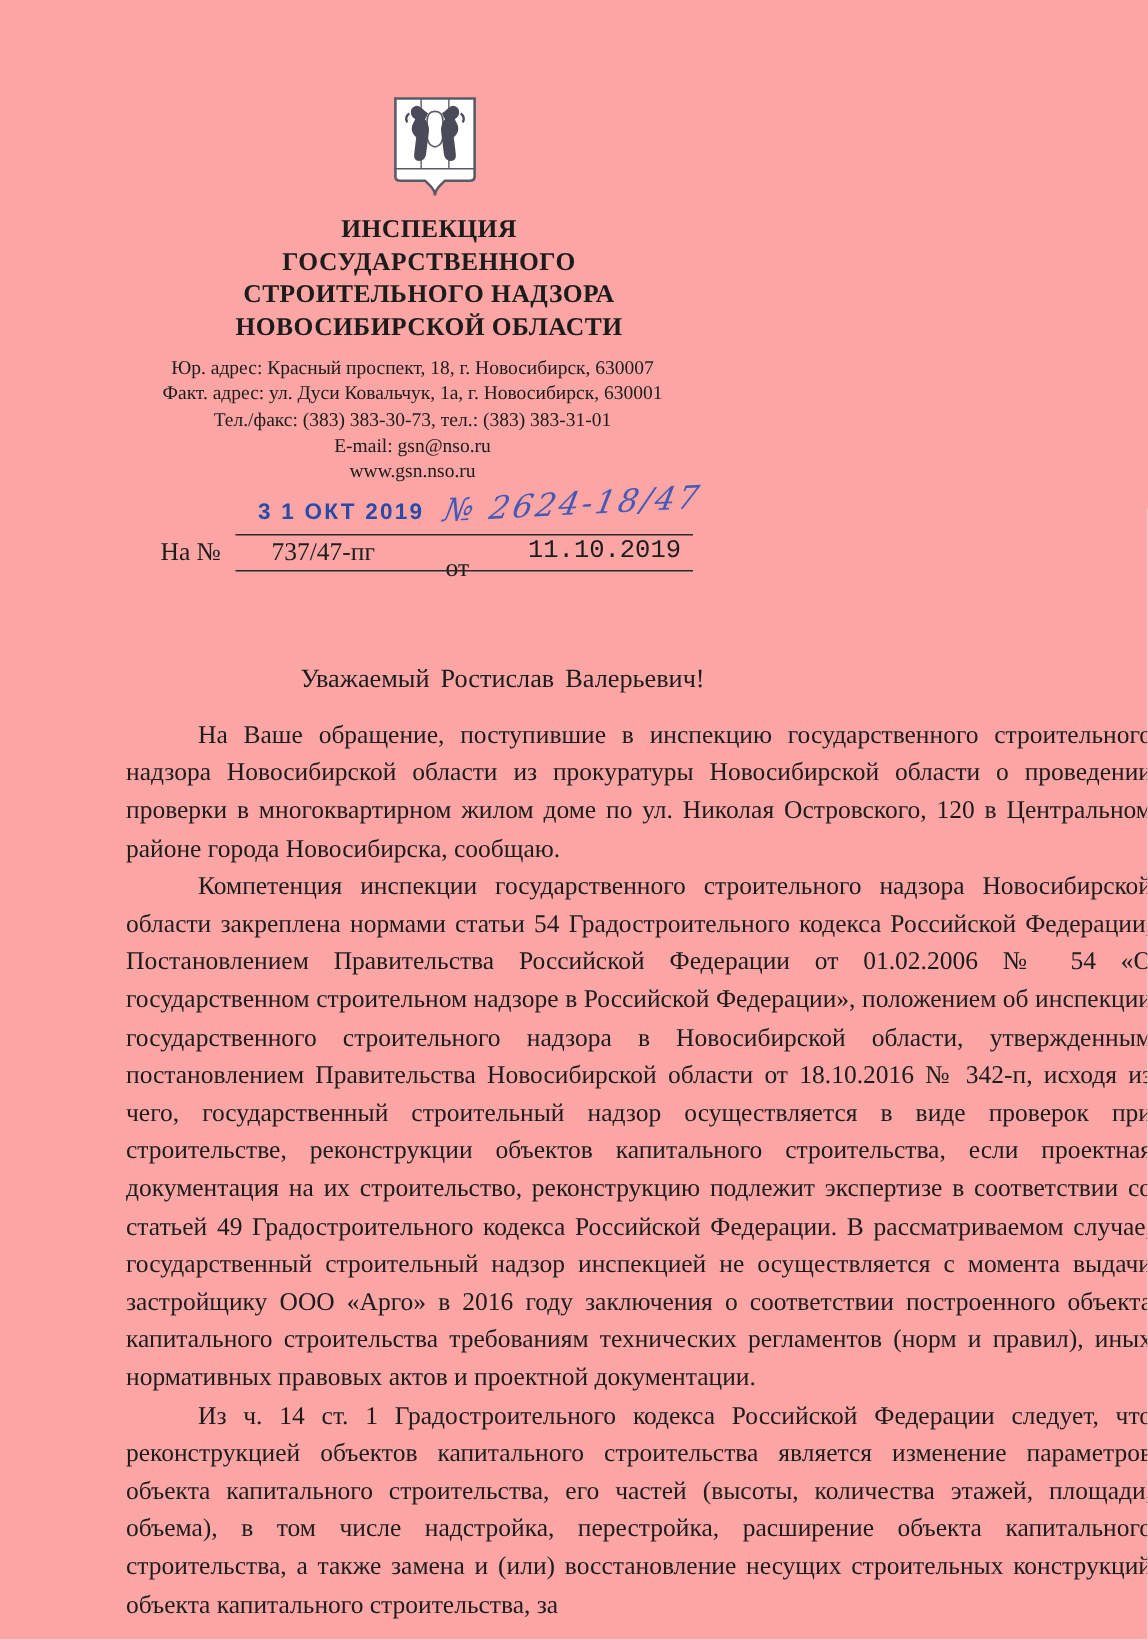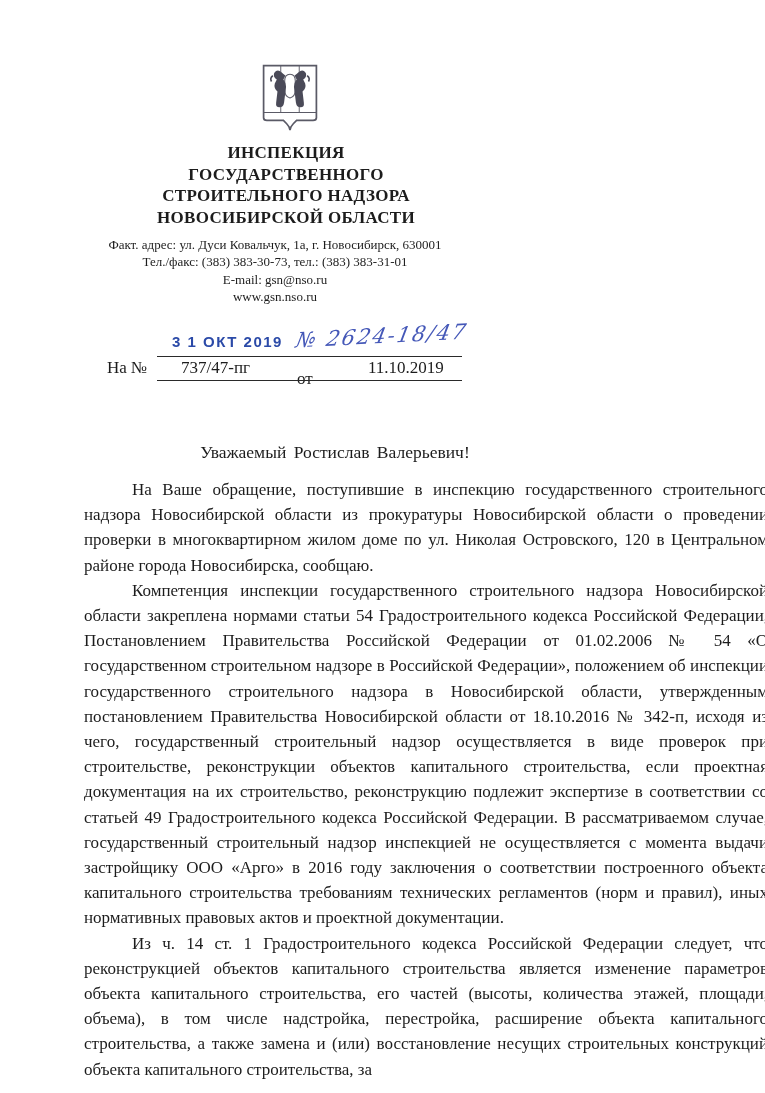--- a/index.html
+++ b/index.html
@@ -1,21 +1,21 @@
 <!DOCTYPE html>
 <html lang="ru"><head>
 <meta charset="utf-8">
 <style>
   * { margin:0; padding:0; box-sizing:border-box; }
   html,body { background:#e8e8e8; }
   .page {
     position:relative;
     width:765px; height:1093px;
     margin:0 auto;
-    background:#ffffff;
+    background:#fca5a5;
     font-family:"Liberation Serif", serif;
     color:#1c1c1c;
     overflow:hidden;
   }
   
   .emblem { position:absolute; left:257px; top:62px; width:66px; height:76px; }
   .org-block {
     position:absolute; left:83px; top:142px; width:406px;
     text-align:center; font-weight:bold; font-size:17px; line-height:21.5px;
     letter-spacing:0.3px;
@@ -39,21 +39,21 @@
     font-family:"DejaVu Serif", serif; font-style:italic;
     font-size:21px; letter-spacing:2px; white-space:nowrap;
     transform: rotate(-3deg) skewX(-14deg);
   }
   .rule-1, .rule-2 { position:absolute; left:157px; width:305px; border-top:1.6px solid #2a2a2a; }
   .rule-1 { top:356px; }
   .rule-2 { top:380px; }
   .ref-label  { position:absolute; left:107px; top:358px; font-size:17px;text-align:center; }
   .ref-number { position:absolute; left:181px; top:358px; font-size:17px; }
   .ref-ot     { position:absolute; left:297px; top:369px; font-size:17px; }
-  .ref-date   { position:absolute; left:368px; top:358px; font-size:17px; }
+  .ref-date   { position:absolute; left:352px; top:358px; font-size:17px;font-family:Liberation Mono, monospace; }
   
   .salutation {
     position:absolute; left:68px; top:442px; width:534px;
     text-align:center; font-size:17.5px; word-spacing:3px;
   }
   .body-text {
     position:absolute; left:84px; top:477px; width:684px;
     font-size:17px; line-height:25.2px;
     text-align:justify; text-align-last:left;
   }
@@ -85,20 +85,21 @@
   </div>
 
   <div class="org-block">
     <div>ИНСПЕКЦИЯ</div>
     <div>ГОСУДАРСТВЕННОГО</div>
     <div>СТРОИТЕЛЬНОГО НАДЗОРА</div>
     <div>НОВОСИБИРСКОЙ ОБЛАСТИ</div>
   </div>
 
   <div class="addr-block">
+    <div>Юр. адрес: Красный проспект, 18, г. Новосибирск, 630007</div>
     <div>Факт. адрес: ул. Дуси Ковальчук, 1а, г. Новосибирск, 630001</div>
     <div>Тел./факс: (383) 383-30-73, тел.: (383) 383-31-01</div>
     <div><span>E-mail: </span><a>gsn@nso.ru</a></div>
     <div><a>www.gsn.nso.ru</a></div>
   </div>
 
 
   <div class="stamp-date" style="color: rgb(43, 74, 168);">3 1 ОКТ 2019</div>
   <div class="handwritten" style="color: rgb(69, 88, 184);">№ 2624-18/47</div>
   <div class="rule-1"></div>

